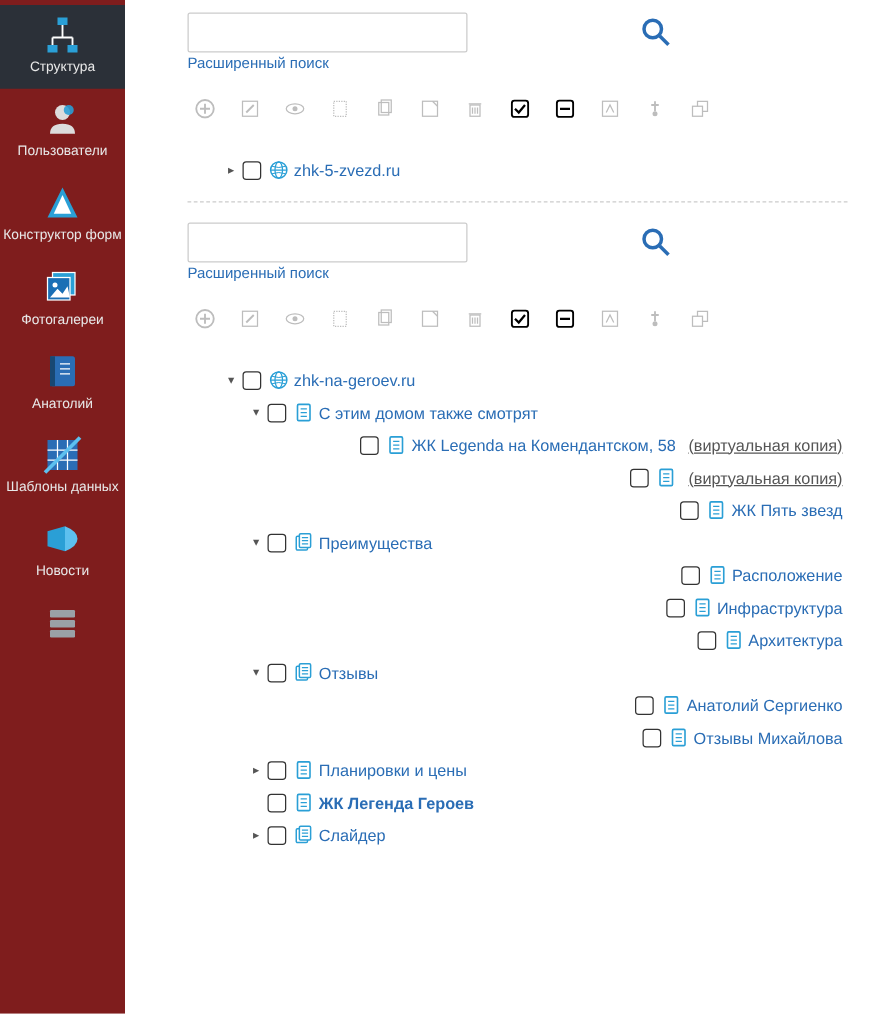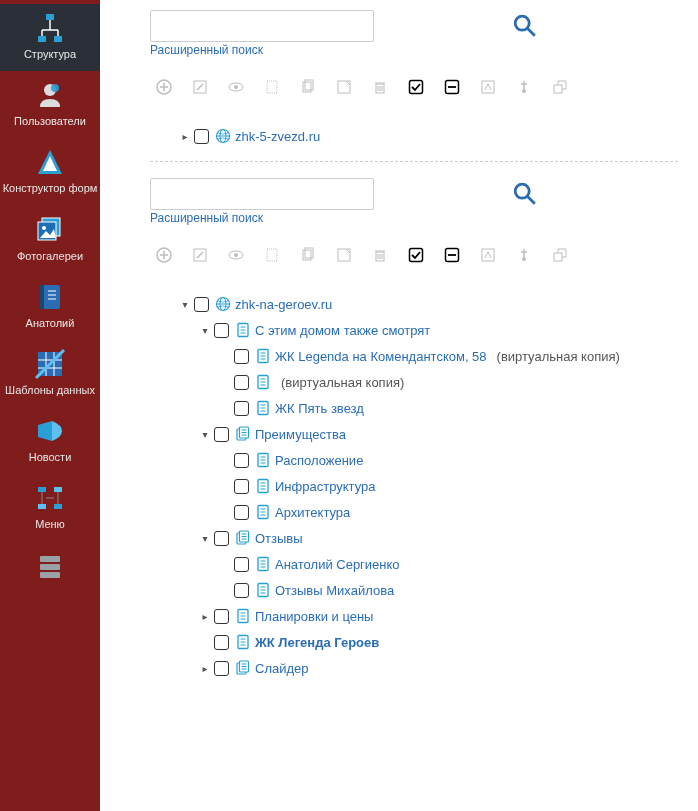--- a/index.html
+++ b/index.html
@@ -31,27 +31,27 @@
   .tree { font-size: 13px; }
   .tree .row { display: flex; align-items: center; padding: 5px 0; white-space: nowrap; }
   .tree .row > * { margin-right: 4px; }
   .tree .arrow { width: 10px; color: #555; cursor: pointer; font-size: 10px; text-align: center; }
   .tree .arrow.spacer { visibility: hidden; }
   .tree .cb { width: 15px; height: 15px; border: 1.5px solid #333; border-radius: 3px; background: #fff; cursor: pointer; display: inline-block; flex-shrink: 0; margin-right: 6px; }
   .tree .node-icon { width: 16px; height: 16px; display: inline-flex; align-items: center; justify-content: center; margin-right: 4px; flex-shrink: 0; }
   .tree .node-icon svg { width: 16px; height: 16px; }
   .tree a { color: #2a6db5; text-decoration: none; cursor: pointer; }
   .tree a.bold { font-weight: bold; }
-  .tree .suffix { color: #555; margin-left: 6px; }
+  .tree .suffix { color: #555; margin-left: 6px; text-decoration: underline; }
   
   .divider { border: none; border-top: 1px dashed #ccc; margin: 4px 0 16px; }
   
   .ind0 { margin-left: 30px; }
   .ind1 { margin-left: 50px; }
-  .ind2 { margin-left: 70px; }
+  .ind2 { margin-left: 70px; justify-content: flex-end; }
 </style>
 </head>
 <body>
 
 <div class="sidebar">
   <div class="side-item active">
     <div class="side-icon">
       <svg viewBox="0 0 32 32">
           <rect x="12" y="2" width="8" height="6" fill="#2a9fd6"></rect>
           <rect x="4" y="24" width="8" height="6" fill="#2a9fd6"></rect>
@@ -124,34 +124,20 @@
       <svg viewBox="0 0 32 32">
           <path d="M4 10 L18 6 L18 26 L4 22 Z" fill="#2a9fd6"></path>
           <path d="M18 6 Q28 10 28 16 Q28 22 18 26 Z" fill="#5dc0ef"></path>
         </svg>
     </div>
     <span class="side-label">Новости</span>
   </div>
   <div class="side-item">
     <div class="side-icon">
       <svg viewBox="0 0 32 32">
-          <rect x="4" y="5" width="8" height="5" fill="#2a9fd6"></rect>
-          <rect x="20" y="5" width="8" height="5" fill="#5dc0ef"></rect>
-          <rect x="4" y="22" width="8" height="5" fill="#5dc0ef"></rect>
-          <rect x="20" y="22" width="8" height="5" fill="#2a9fd6"></rect>
-          <line x1="8" y1="10" x2="8" y2="22" stroke="#888"></line>
-          <line x1="24" y1="10" x2="24" y2="22" stroke="#888"></line>
-          <line x1="12" y1="16" x2="20" y2="16" stroke="#888"></line>
-        </svg>
-    </div>
-    <span class="side-label">Меню</span>
-  </div>
-  <div class="side-item">
-    <div class="side-icon">
-      <svg viewBox="0 0 32 32">
           <rect x="6" y="6" width="20" height="6" rx="1" fill="#9aa0a6"></rect>
           <rect x="6" y="14" width="20" height="6" rx="1" fill="#9aa0a6"></rect>
           <rect x="6" y="22" width="20" height="6" rx="1" fill="#9aa0a6"></rect>
         </svg>
     </div>
   </div>
 </div>
 
 <div class="main">
 

